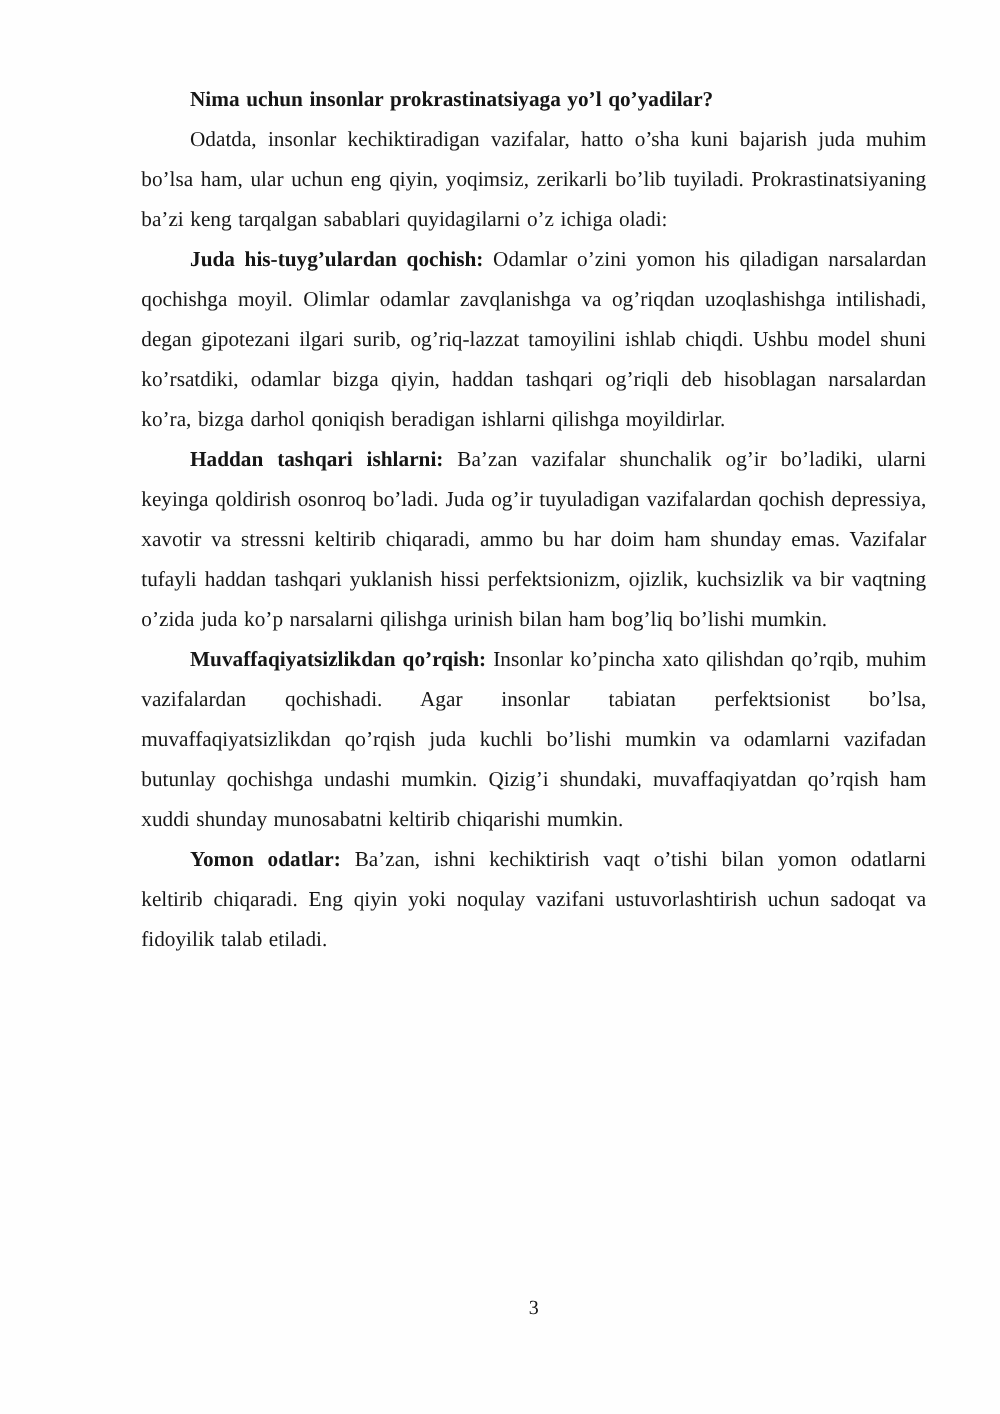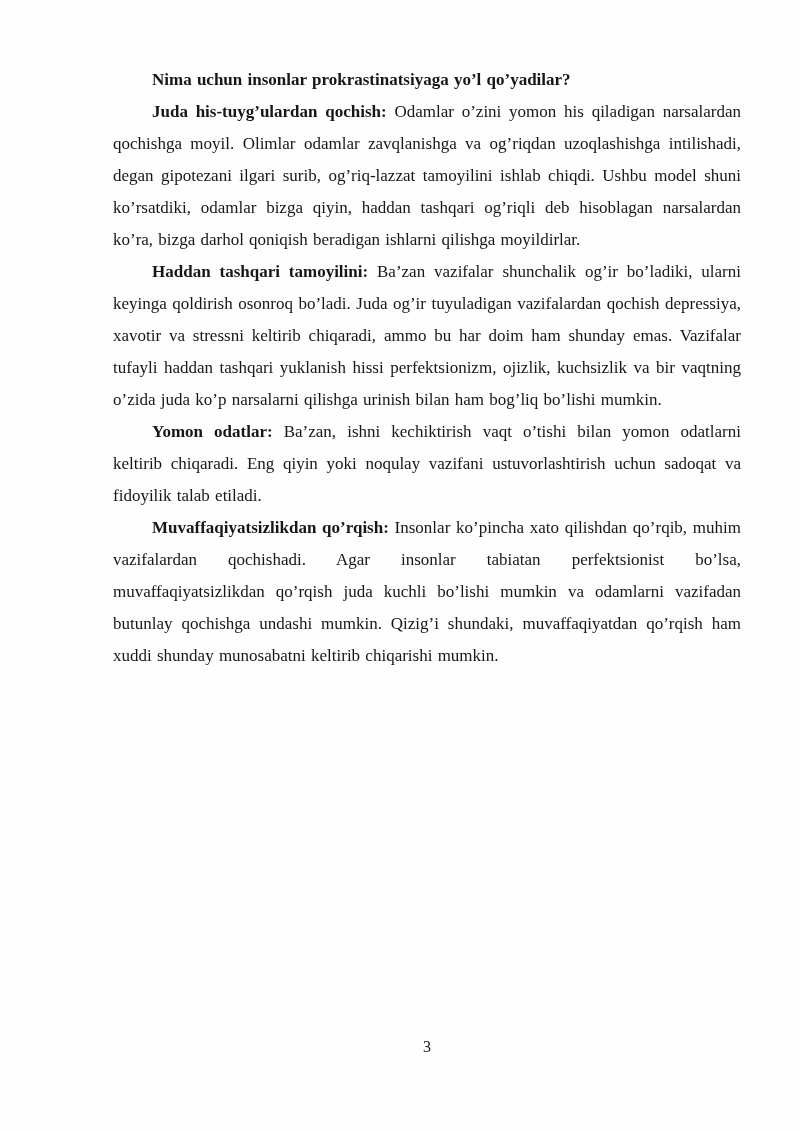--- a/index.html
+++ b/index.html
@@ -53,37 +53,40 @@
 </style>
 </head>
 <body>
 
 <div class="page">
 
   <p class="title-line">
     <span>Nima uchun insonlar prokrastinatsiyaga yo’l qo’yadilar?</span>
   </p>
 
+  <p class="para">
+    <span>Odatda, insonlar kechiktiradigan vazifalar, hatto o’sha kuni bajarish juda muhim bo’lsa ham, ular uchun eng qiyin, yoqimsiz, zerikarli bo’lib tuyiladi. Prokrastinatsiyaning ba’zi keng tarqalgan sabablari quyidagilarni o’z ichiga oladi:</span>
+  </p>
 
   <p class="para">
     <b class="lead">Juda his-tuyg’ulardan qochish:</b>
     <span>Odamlar o’zini yomon his qiladigan narsalardan qochishga moyil. Olimlar odamlar zavqlanishga va og’riqdan uzoqlashishga intilishadi, degan gipotezani ilgari surib, og’riq-lazzat tamoyilini ishlab chiqdi. Ushbu model shuni ko’rsatdiki, odamlar bizga qiyin, haddan tashqari og’riqli deb hisoblagan narsalardan ko’ra, bizga darhol qoniqish beradigan ishlarni qilishga moyildirlar.</span>
   </p>
 
   <p class="para">
-    <b class="lead">Haddan tashqari tamoyilini:</b>
+    <b class="lead">Haddan tashqari ishlarni:</b>
     <span>Ba’zan vazifalar shunchalik og’ir bo’ladiki, ularni keyinga qoldirish osonroq bo’ladi. Juda og’ir tuyuladigan vazifalardan qochish depressiya, xavotir va stressni keltirib chiqaradi, ammo bu har doim ham shunday emas. Vazifalar tufayli haddan tashqari yuklanish hissi perfektsionizm, ojizlik, kuchsizlik va bir vaqtning o’zida juda ko’p narsalarni qilishga urinish bilan ham bog’liq bo’lishi mumkin.</span>
   </p>
 
 
   <p class="para">
-    <b class="lead">Yomon odatlar:</b>
-    <span>Ba’zan, ishni kechiktirish vaqt o’tishi bilan yomon odatlarni keltirib chiqaradi. Eng qiyin yoki noqulay vazifani ustuvorlashtirish uchun sadoqat va fidoyilik talab etiladi.</span>
+    <b class="lead">Muvaffaqiyatsizlikdan qo’rqish:</b>
+    <span>Insonlar ko’pincha xato qilishdan qo’rqib, muhim vazifalardan qochishadi. Agar insonlar tabiatan perfektsionist bo’lsa, muvaffaqiyatsizlikdan qo’rqish juda kuchli bo’lishi mumkin va odamlarni vazifadan butunlay qochishga undashi mumkin. Qizig’i shundaki, muvaffaqiyatdan qo’rqish ham xuddi shunday munosabatni keltirib chiqarishi mumkin.</span>
   </p>
 
   <p class="para">
-    <b class="lead">Muvaffaqiyatsizlikdan qo’rqish:</b>
-    <span>Insonlar ko’pincha xato qilishdan qo’rqib, muhim vazifalardan qochishadi. Agar insonlar tabiatan perfektsionist bo’lsa, muvaffaqiyatsizlikdan qo’rqish juda kuchli bo’lishi mumkin va odamlarni vazifadan butunlay qochishga undashi mumkin. Qizig’i shundaki, muvaffaqiyatdan qo’rqish ham xuddi shunday munosabatni keltirib chiqarishi mumkin.</span>
+    <b class="lead">Yomon odatlar:</b>
+    <span>Ba’zan, ishni kechiktirish vaqt o’tishi bilan yomon odatlarni keltirib chiqaradi. Eng qiyin yoki noqulay vazifani ustuvorlashtirish uchun sadoqat va fidoyilik talab etiladi.</span>
   </p>
 
   <div class="footer">3</div>
 
 </div>
 
 </body></html>

